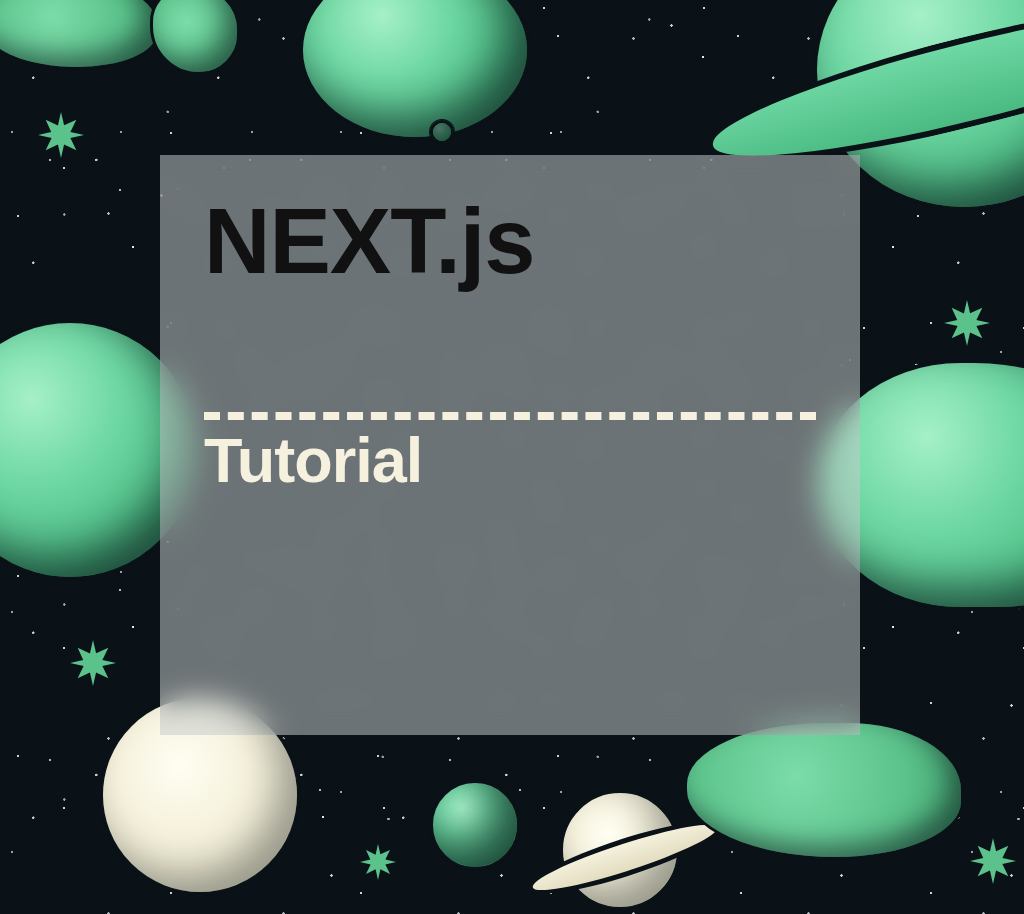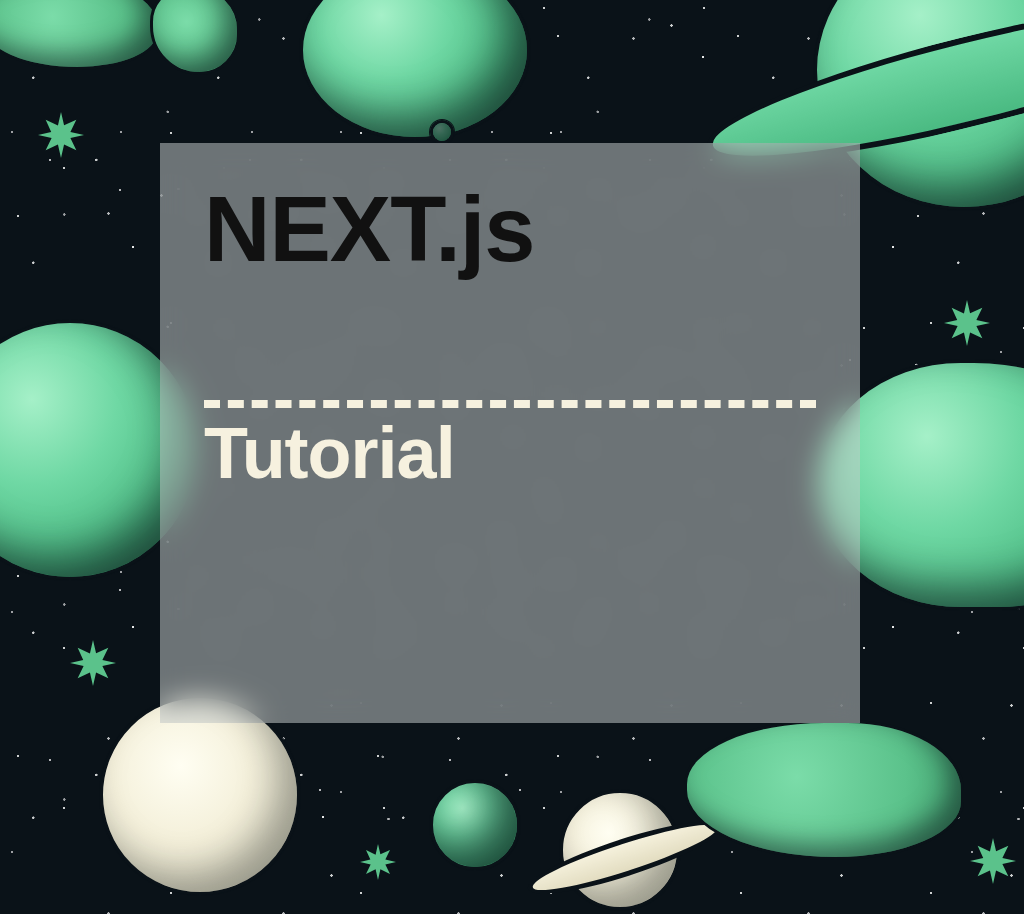--- a/index.html
+++ b/index.html
@@ -97,21 +97,21 @@
 #p7 { width: 120px; height: 120px; left: 560px; top: 790px; }
 #p8-cloud { width: 280px; height: 140px; right: 60px; top: 720px; }
 #p9-cloud { width: 180px; height: 90px;  left: -20px; top: -20px; }
 #p10 { width: 24px; height: 24px; left: 430px; top: 120px; }
 #p11 { width: 90px; height: 90px; left: 150px; top: -15px; border-radius: 45% 55% 50% 60%; }
 
 
 .card {
   position: absolute;
   left: 160px;
-  top: 143px;
+  top: 155px;
   width: 700px;
   height: 580px;
   background: rgba(200, 205, 205, 0.52);
   backdrop-filter: blur(14px);
   -webkit-backdrop-filter: blur(14px);
   padding: 38px 44px 34px 44px;
   display: flex;
   flex-direction: column;
 }
 
@@ -126,21 +126,21 @@
 .divider {
   margin-top: 26px;
   margin-bottom: 6px;
   height: 0;
   border: none;
   border-top: 8px dashed #f6f1df;
 }
 
 .subtitle {
   font-weight: 900;
-  font-size: 72px;
+  font-size: 63px;
   line-height: 1.1;
   letter-spacing: -1px;
   color: #f6f1df;
 }
 </style>
 </head>
 <body>
 
 <div class="space-bg"></div>
 

